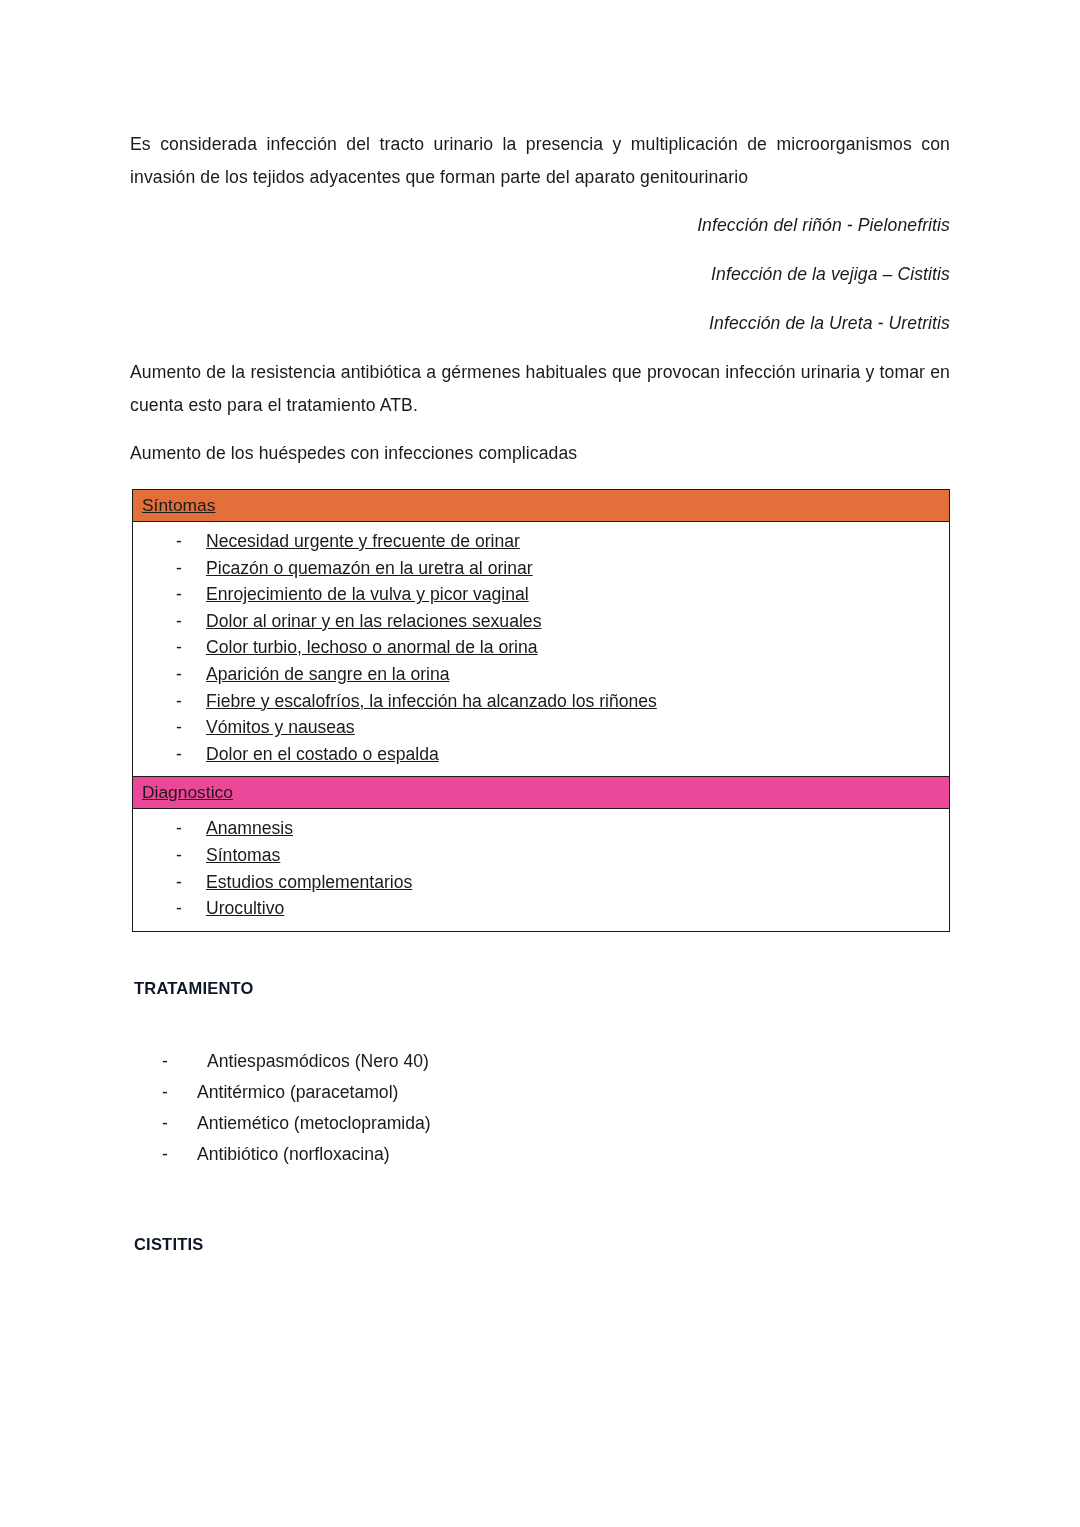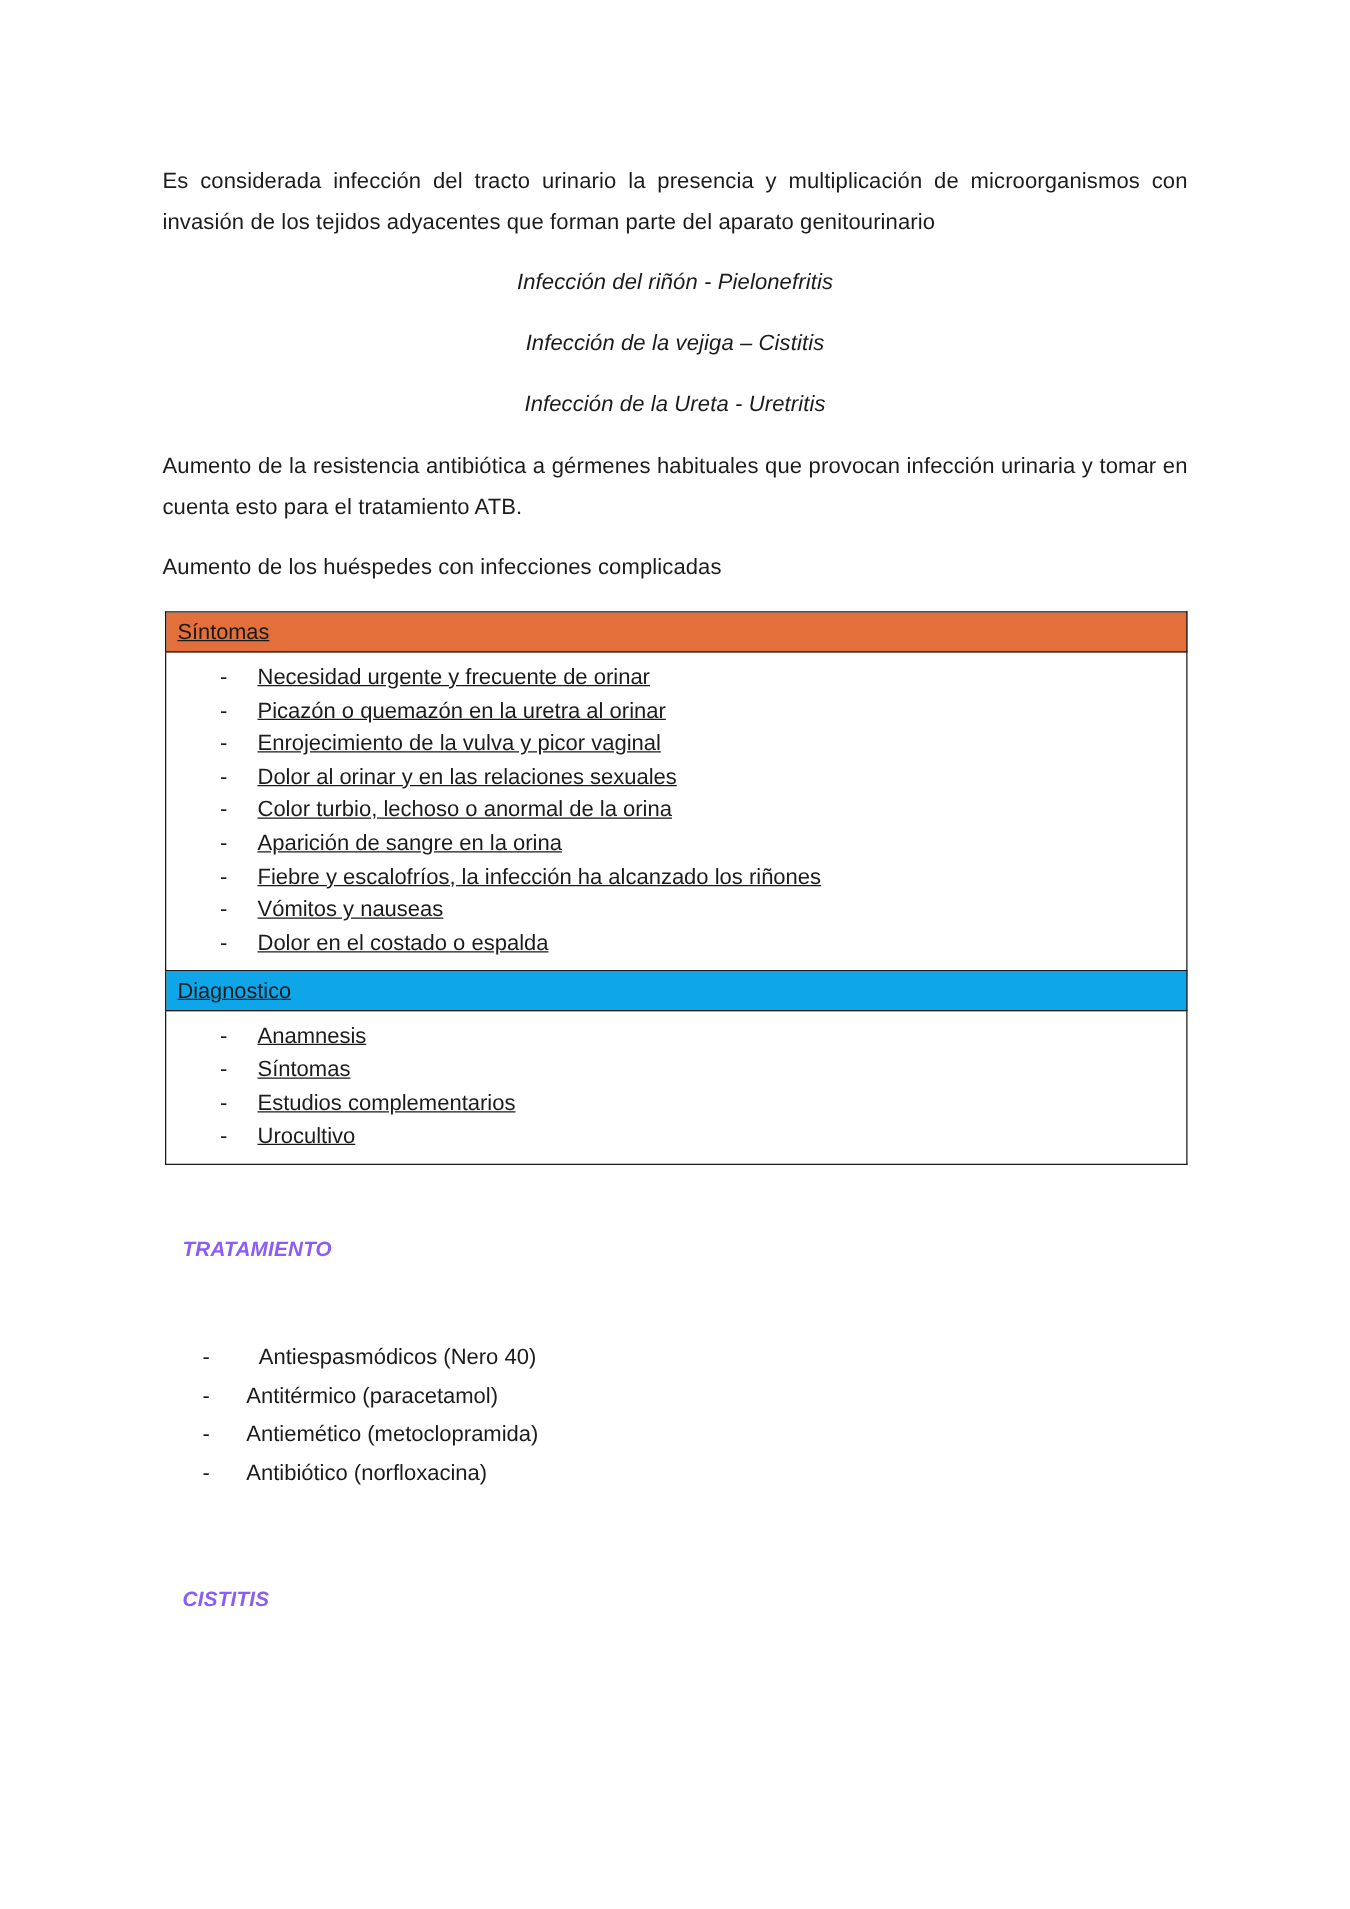--- a/index.html
+++ b/index.html
@@ -37,36 +37,35 @@
     text-justify: inter-word;
     margin: 0 0 15px 0;
     color: #1b1b1b;
     letter-spacing: 0.1px;
   }
   .para.nojustify {
     text-align: left;
   }
   .para.italic {
     font-style: italic;
-    text-align: center;
+    text-align: right;
     margin-bottom: 16px;
   }
   .para.tight {
     margin-bottom: 14px;
   }
 
   
   .heading {
     font-size: 16.5px;
     font-weight: bold;
     line-height: 28px;
-    margin: 16px;
-    color: #8b5cf6;
+    margin: 4px;
+    color: #0f172a;
     letter-spacing: 0.2px;
-    font-style: italic;
   }
 
   
   .info-table {
     width: 818px;
     border: 1.6px solid #1a1a1a;
     border-collapse: collapse;
     margin: 19px 0 0 2px;
     background: #ffffff;
     text-decoration: underline;
@@ -167,21 +166,21 @@
             <li><span class="dash">-</span><span>Dolor al orinar y en las relaciones sexuales</span></li>
             <li><span class="dash">-</span><span>Color turbio, lechoso o anormal de la orina</span></li>
             <li><span class="dash">-</span><span>Aparición de sangre en la orina</span></li>
             <li><span class="dash">-</span><span>Fiebre y escalofríos, la infección ha alcanzado los riñones</span></li>
             <li><span class="dash">-</span><span>Vómitos y nauseas</span></li>
             <li><span class="dash">-</span><span>Dolor en el costado o espalda</span></li>
           </ul>
         </td>
       </tr>
       <tr class="hdr-row">
-        <td class="hdr-diagnostico" style="background: #0ea5e9;">
+        <td class="hdr-diagnostico" style="background: #ec4899;">
           <span>Diagnostico</span>
         </td>
       </tr>
       <tr class="body-row">
         <td>
           <ul class="dashlist">
             <li><span class="dash">-</span><span>Anamnesis</span></li>
             <li><span class="dash">-</span><span>Síntomas</span></li>
             <li><span class="dash">-</span><span>Estudios complementarios</span></li>
             <li><span class="dash">-</span><span>Urocultivo</span></li>

